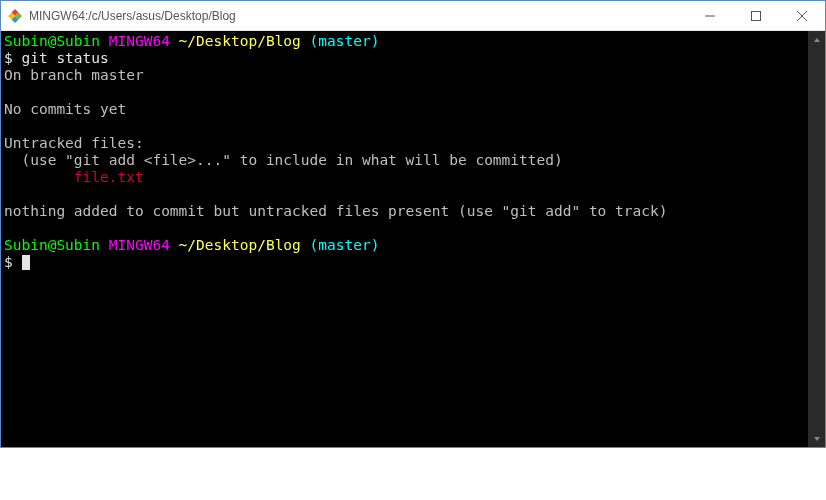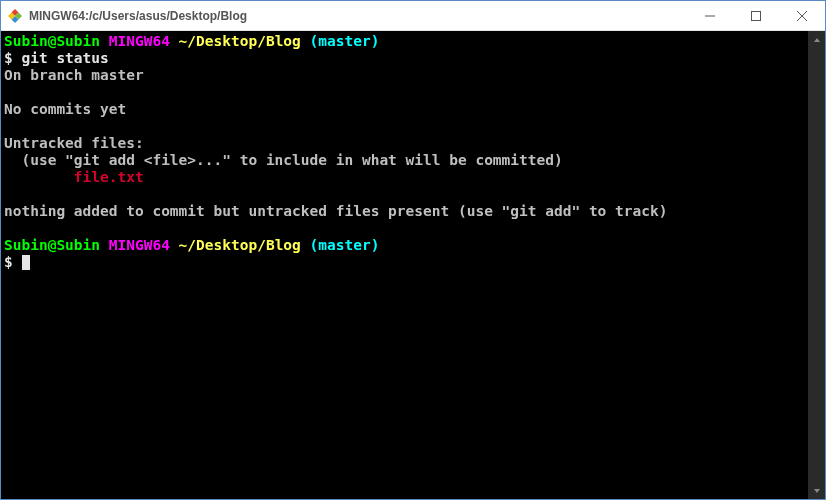--- a/index.html
+++ b/index.html
@@ -5,26 +5,25 @@
   * { margin: 0; padding: 0; box-sizing: border-box; }
   body {
     width: 826px;
     height: 500px;
     background: #fff;
     font-family: "Segoe UI", Tahoma, sans-serif;
     overflow: hidden;
   }
   .window {
     width: 826px;
-    height: 500px;
+    height: 448px;
     border: 1px solid #5a8ac6;
     display: flex;
     flex-direction: column;
     background: #be185d;
-    font-weight: bold;
   }
   .titlebar {
     height: 30px;
     background: #fff;
     display: flex;
     align-items: center;
     padding-left: 6px;
     border-bottom: 1px solid #e5e5e5;
     flex-shrink: 0;
   }

